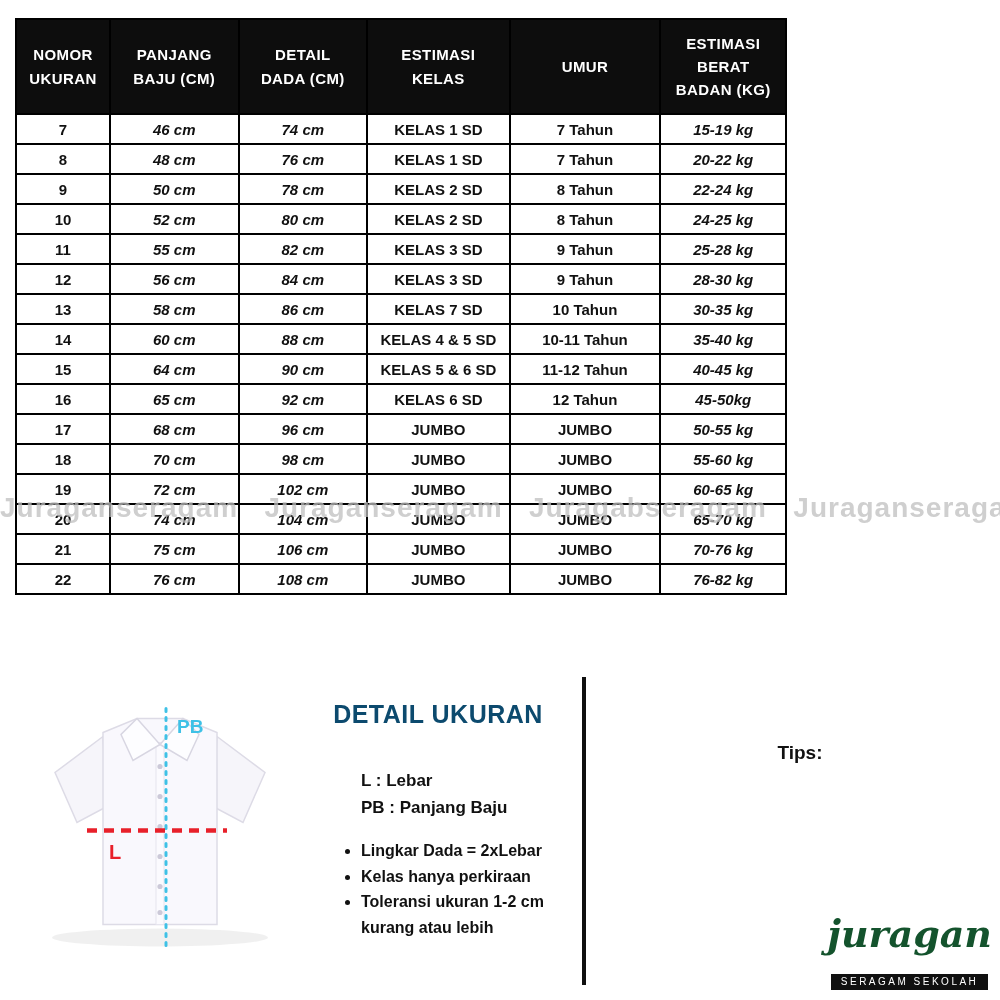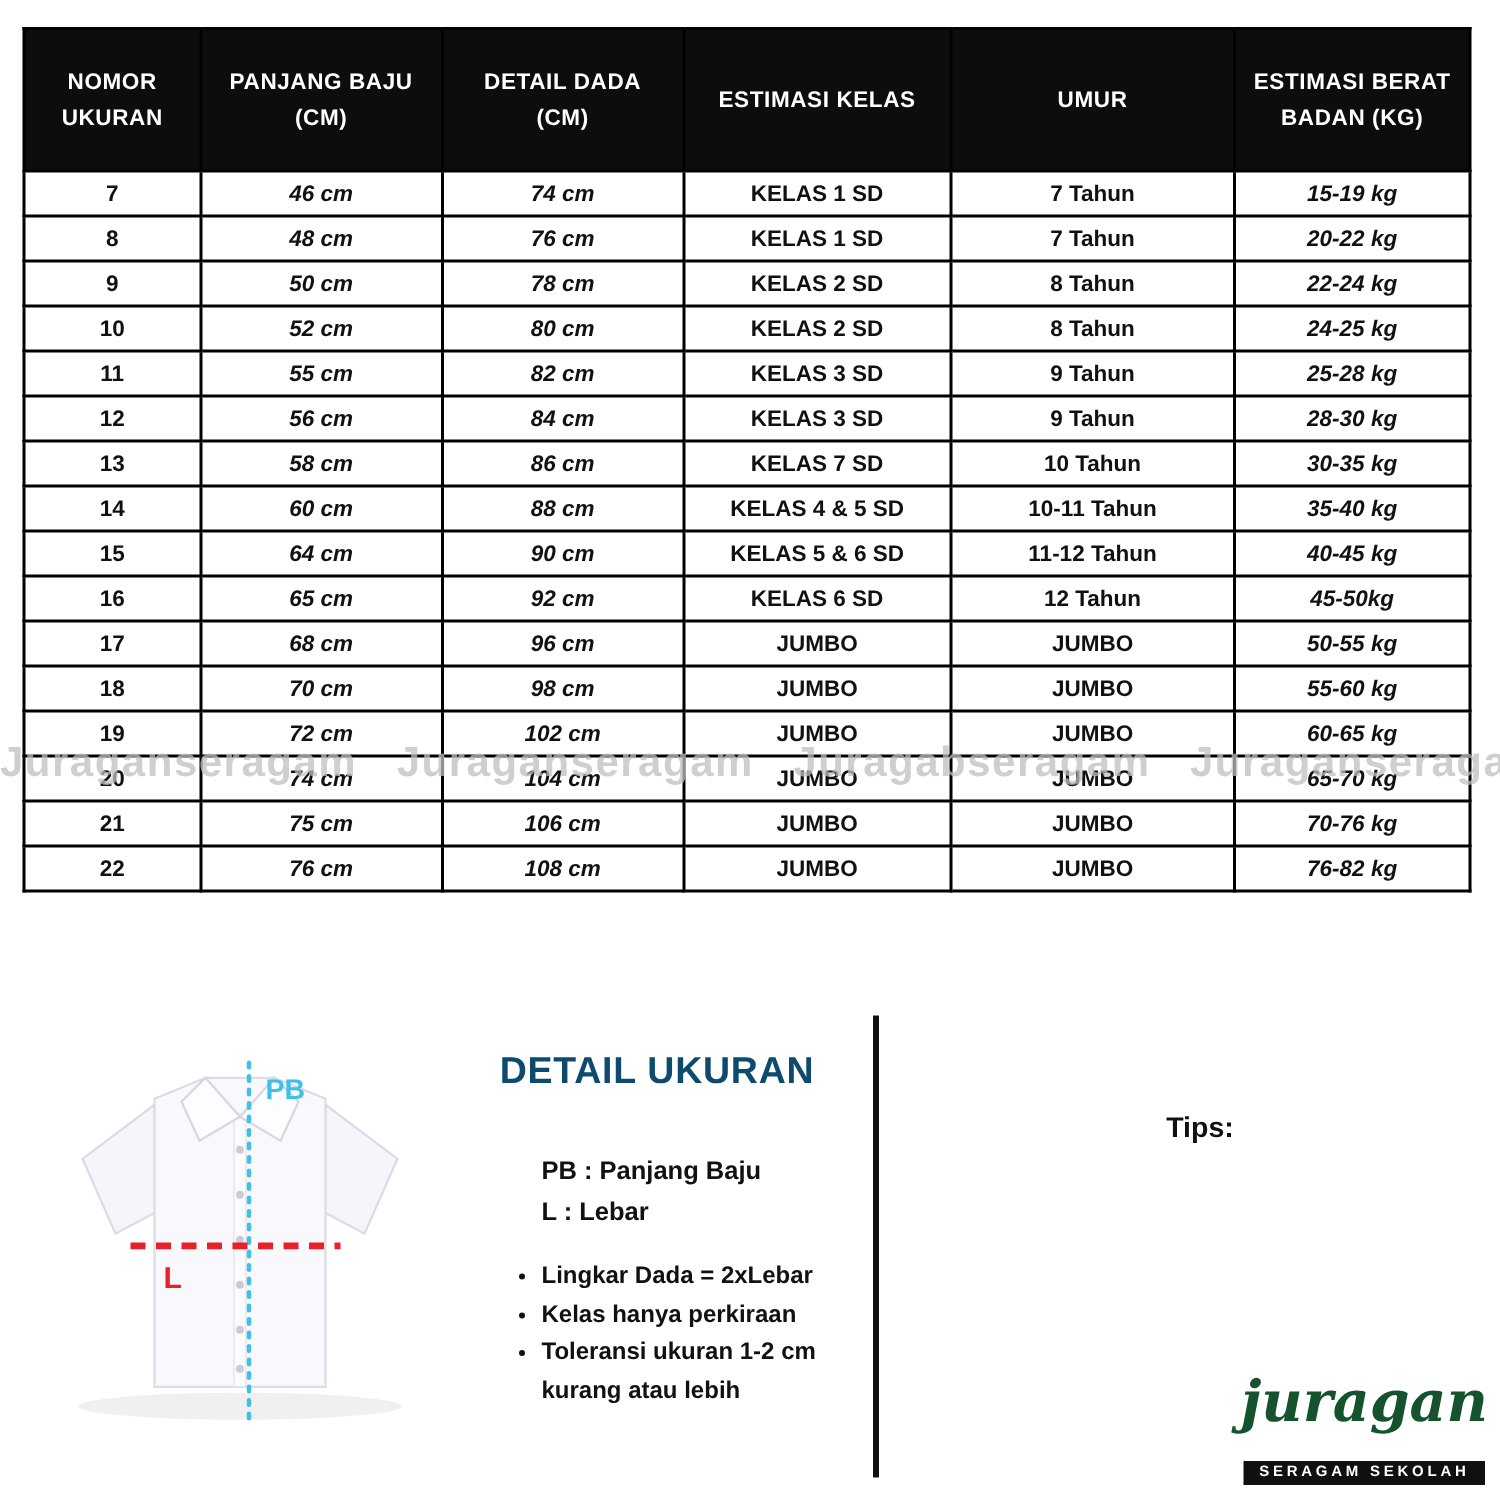--- a/index.html
+++ b/index.html
@@ -6,21 +6,21 @@
   html,body { background:#ffffff; }
   body {
     width:1000px; height:1000px;
     font-family:"Liberation Sans", sans-serif;
     color:#111;
   }
   .page { position:relative; width:1000px; height:1000px; background:#fff; overflow:hidden; }
 
   
   .size-table {
-    position:absolute; left:15px; top:18px; width:966px;
+    position:absolute; left:15px; top:18px; width:772px;
     border-collapse:collapse; table-layout:fixed;padding-left:29px;
   }
   .size-table col.c1{width:12.2%}
   .size-table col.c2{width:16.7%}
   .size-table col.c3{width:16.7%}
   .size-table col.c4{width:18.5%}
   .size-table col.c5{width:19.6%}
   .size-table col.c6{width:16.3%}
   .size-table th {
     background:#0d0d0d; color:#ffffff;
@@ -75,21 +75,21 @@
   .logo-script {
     font-family:"DejaVu Serif", serif;
     font-style:italic; font-weight:bold;
     font-size:38px; line-height:1; color:#14532d;
     text-shadow:0 1px 0 #fff, 1px 0 0 #fff, -1px 0 0 #fff;
     margin-top:44px;
   }
   .logo-banner {
     display:inline-block; margin-top:-4px;
     background:#101010; color:#fff;
-    font-size:10px; font-weight:bold; letter-spacing:2.5px;
+    font-size:10px; font-weight:normal; letter-spacing:2.5px;
     padding:2px 10px 3px;
   }
 </style>
 </head>
 <body>
 
 <div class="page">
 
   <table class="size-table">
     <colgroup>
@@ -260,22 +260,22 @@
     <circle cx="135" cy="218" r="2.6" fill="#ccc9d8"></circle>
     <line x1="141" y1="14" x2="141" y2="252" stroke="#3ec1e6" stroke-width="3" stroke-dasharray="3 6" stroke-linecap="round"></line>
     <text x="152" y="38" font-size="19" font-weight="bold" fill="#3ec1e6">PB</text>
     <line x1="62" y1="136" x2="202" y2="136" stroke="#e8202a" stroke-width="4.5" stroke-dasharray="10 7"></line>
     <text x="84" y="164" font-size="20" font-weight="bold" fill="#e8202a">L</text>
   </svg>
 
   <div class="detail-col">
     <div class="detail-title">DETAIL UKURAN</div>
     <div class="legend">
+      <div>L : Lebar</div>
       <div>PB : Panjang Baju</div>
-      <div>L : Lebar</div>
     </div>
     <ul class="bullets">
       <li>Lingkar Dada = 2xLebar</li>
       <li>Kelas hanya perkiraan</li>
       <li>Toleransi ukuran 1-2 cm kurang atau lebih</li>
     </ul>
   </div>
 
   <div class="divider"></div>
 

